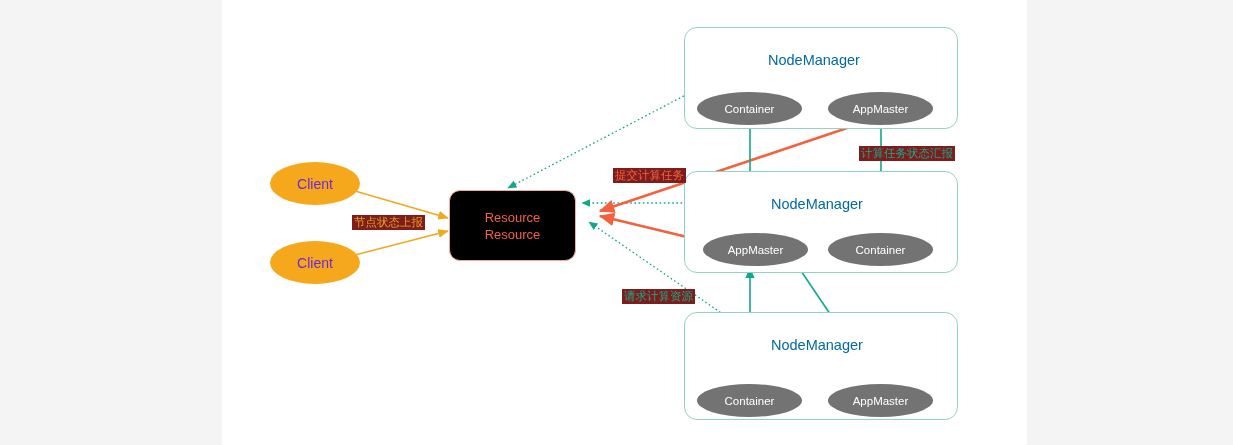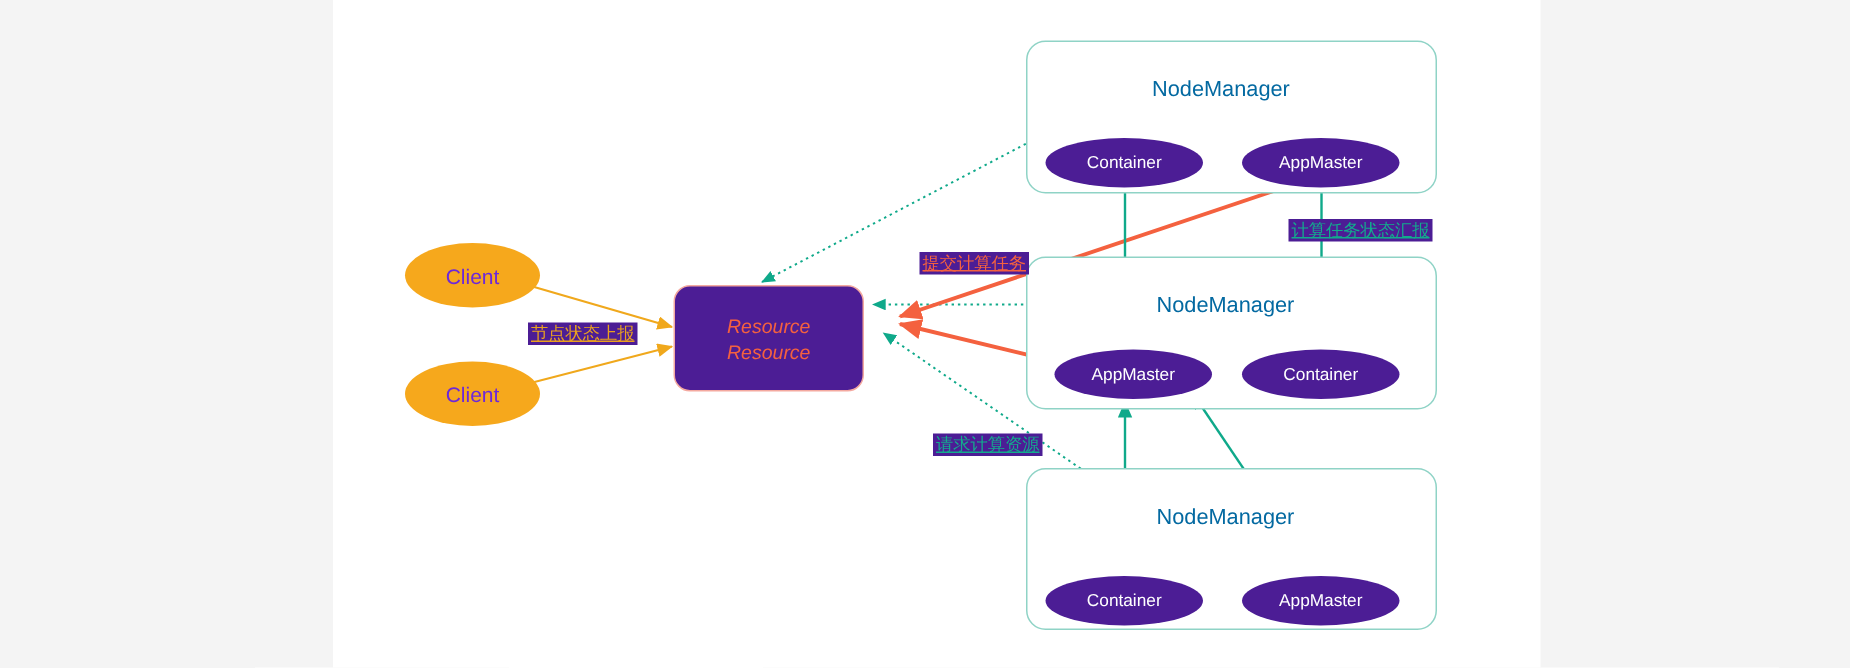--- a/index.html
+++ b/index.html
@@ -24,56 +24,54 @@
     box-sizing:border-box;
   }
   .nm-label{
     position:absolute;
     color:#0369a1;
     font-size:14.5px;
     white-space:nowrap;
   }
   .ellipse{
     position:absolute;
-    background:#4c1d95;
+    background:#737373;
     border-radius:50%;
     color:#ffffff;
     font-size:11.5px;
     display:flex;align-items:center;justify-content:center;
     white-space:nowrap;
   }
   .client-ellipse{
     position:absolute;
     background:#f6a81c;
     border-radius:50%;
     color:#6d28d9;
     font-size:14px;
     display:flex;align-items:center;justify-content:center;
     white-space:nowrap;
   }
   .rm-box{
     position:absolute;
     border:1.4px solid #f4a9a0;
     border-radius:11px;
-    background:#4c1d95;
+    background:#000000;
     color:#f4613f;
     font-size:13px;
     line-height:17px;
     text-align:center;
     display:flex;align-items:center;justify-content:center;
     box-sizing:border-box;
-    font-style:italic;
   }
   .edge-label{
     position:absolute;
     font-size:11.5px;
     white-space:nowrap;
-    background:#4c1d95;
+    background:#7f1d1d;
     padding:0 2px;
-    text-decoration:underline;
   }
   .lbl-teal{color:#13ab8d;}
   .lbl-red{color:#f4613f;}
   .lbl-orange{color:#e9a020;}
 </style>
 </head>
 <body>
 
 <div id="canvas"></div>
 

